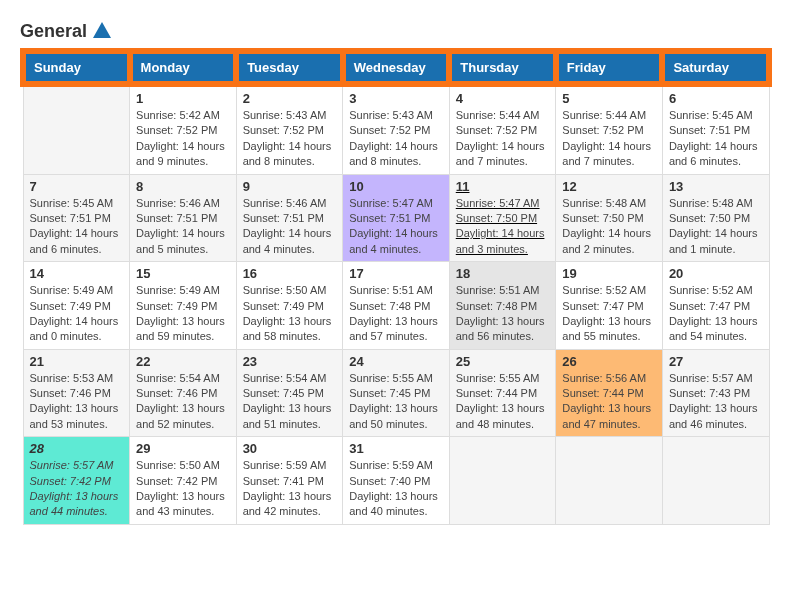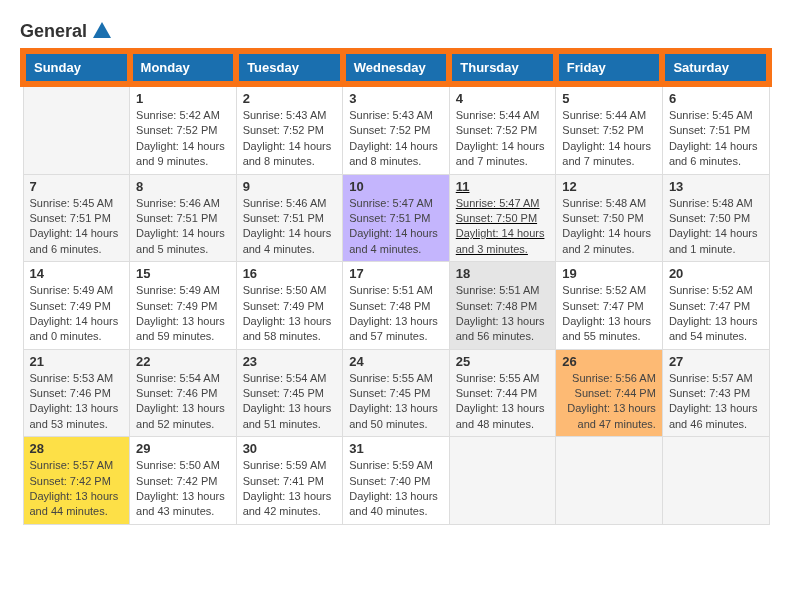--- a/index.html
+++ b/index.html
@@ -296,35 +296,35 @@
         </td>
         <td style="background: rgb(245, 245, 245);">
           <span class="day-num">25</span>
           <div class="day-info" style="white-space: pre-line;">Sunrise: 5:55 AM
 Sunset: 7:44 PM
 Daylight: 13 hours
 and 48 minutes.</div>
         </td>
         <td style="background: #fdba74;">
           <span class="day-num">26</span>
-          <div class="day-info" style="white-space: pre-line; text-align: right;">Sunrise: 5:56 AM
+          <div class="day-info" style="white-space: pre-line;">Sunrise: 5:56 AM
 Sunset: 7:44 PM
 Daylight: 13 hours
 and 47 minutes.</div>
         </td>
         <td style="background: rgb(245, 245, 245);">
           <span class="day-num">27</span>
           <div class="day-info" style="white-space: pre-line;">Sunrise: 5:57 AM
 Sunset: 7:43 PM
 Daylight: 13 hours
 and 46 minutes.</div>
         </td>
       </tr>
       <tr class="week-row">
-        <td style="background: #fde047;">
+        <td style="background: #5eead4; font-style: italic;">
           <span class="day-num">28</span>
           <div class="day-info" style="white-space: pre-line;">Sunrise: 5:57 AM
 Sunset: 7:42 PM
 Daylight: 13 hours
 and 44 minutes.</div>
         </td>
         <td style="background: rgb(255, 255, 255);">
           <span class="day-num">29</span>
           <div class="day-info" style="white-space: pre-line;">Sunrise: 5:50 AM
 Sunset: 7:42 PM

